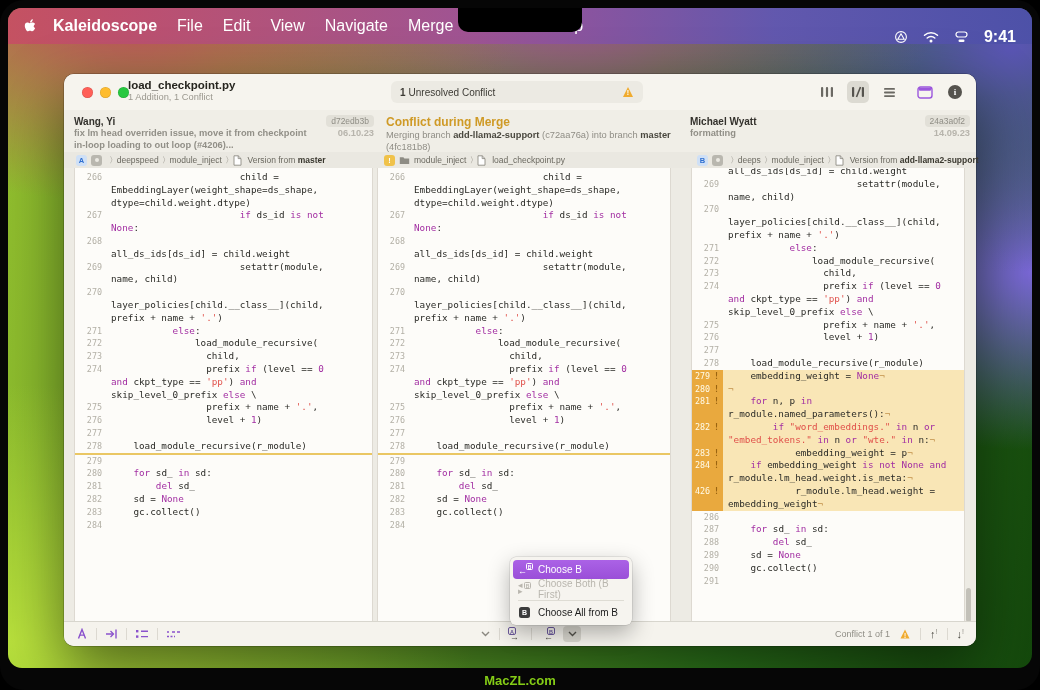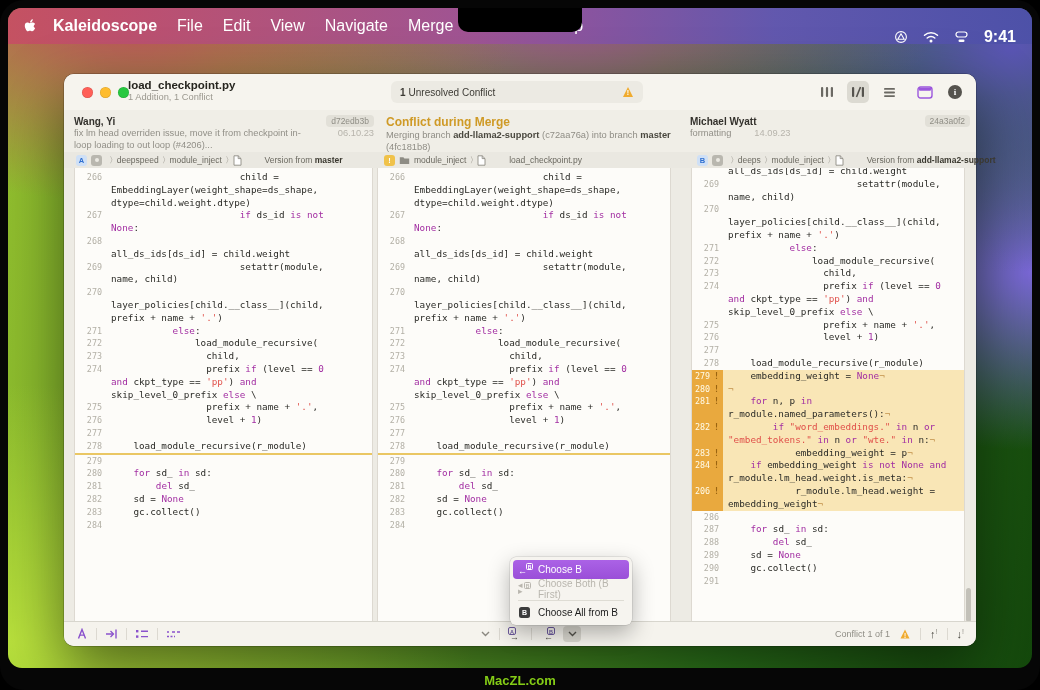--- a/index.html
+++ b/index.html
@@ -46,38 +46,38 @@
   .vicon.sel{background:#dcdad2;}
   .inf{width:14px;height:14px;border-radius:50%;background:#55534e;color:#fff;font-size:9px;font-weight:bold;text-align:center;line-height:14px;font-family:"Liberation Serif",serif;margin-left:6px;}
   .gap-l{margin-left:8px;}
 
   
   .commitrow{position:absolute;top:36px;left:0;right:0;height:42px;background:#f0eee7;border-bottom:1px solid #dcd9d1;}
   .commit-col{position:absolute;top:0;height:42px;}
   .c-head{display:flex;justify-content:space-between;align-items:center;margin-top:5px;}
   .c-author{font-weight:bold;font-size:10px;color:#33312c;}
   .c-hash{font-size:8.5px;color:#8f8d85;background:#e2e0d8;border-radius:4px;padding:1px 5px;}
-  .c-body{display:flex;justify-content:flex-start;margin-top:1px;}
+  .c-body{display:flex;justify-content:space-between;margin-top:1px;font-weight:bold;}
   .c-msg{font-size:9.3px;color:#918f87;line-height:11.5px;}
   .c-date{font-size:9.3px;color:#b7b4ac;white-space:nowrap;margin-left:23px;}
   .c-merge-title{font-size:12px;font-weight:bold;color:#cf9a26;margin-top:5px;}
   .c-merge-msg{font-size:9.3px;color:#8f8d85;line-height:11.5px;margin-top:1px;}
   .c-merge-msg b{color:#4a483f;}
 
   
   .crumbs{position:absolute;top:78px;left:0;right:0;height:16px;background:#eae8e1;border-bottom:1px solid #d8d5cd;font-size:8.5px;color:#6b6960;}
   .crumb{position:absolute;top:0;height:16px;display:flex;align-items:center;white-space:nowrap;}
   .bc-badge{width:11px;height:11px;border-radius:3px;font-size:7.5px;font-weight:bold;text-align:center;line-height:11px;margin-right:4px;}
   .bc-badge.blue{background:#cfe0f6;color:#2f6fd0;}
   .bc-badge.yellow{background:#f0c24a;color:#fff;}
   .bc-icon{width:11px;height:11px;border-radius:3px;margin-right:4px;display:inline-flex;align-items:center;justify-content:center;}
   .bc-icon.repo{background:#b9b7af;} .bc-icon.repo::after{content:"";width:4px;height:4px;border-radius:50%;background:#eceae3;}
   .bc-sep{color:#b2afa7;margin:0 4px;font-size:8px;}
   .bc-item b{color:#3a382f;}
-  .bc-file{display:inline-flex;align-items:center;gap:20px;}
+  .bc-file{display:inline-flex;align-items:center;gap:3px;}
 
   
   .codearea{position:absolute;top:94px;bottom:24px;left:0;right:0;background:#edebe4;overflow:hidden;}
   .pane{position:absolute;top:0;bottom:0;background:#fdfcf9;border-left:1px solid #ddd9d1;border-right:1px solid #ddd9d1;overflow:hidden;padding-top:3px;
     font-family:"DejaVu Sans Mono",monospace;}
   .crow{display:flex;height:12.8px;line-height:12.8px;white-space:pre;}
   .crow.clip{margin-top:-6px;}
   .ln{flex:0 0 24px;text-align:right;padding:0 4px 0 3px;font-size:8.4px;color:#b3b0a6;}
   .ct{padding-left:5px;font-size:9.3px;color:#2b2b27;white-space:pre;}
   .kw{color:#a22ea2;font-style:normal;} .str{color:#e0504a;font-style:normal;}
@@ -362,21 +362,21 @@
             <div class="crow"><span class="ln">278</span><span class="ct">    load_module_recursive(r_module)</span></div>
             <div class="crow cf"><span class="ln"><span>279</span><span class="bang">!</span></span><span class="ct">    embedding_weight = <i class="kw">None</i><i class="eol">¬</i></span></div>
             <div class="crow cf"><span class="ln"><span>280</span><span class="bang">!</span></span><span class="ct"><i class="eol">¬</i></span></div>
             <div class="crow cf"><span class="ln"><span>281</span><span class="bang">!</span></span><span class="ct">    <i class="kw">for</i> n, p <i class="kw">in</i></span></div>
             <div class="crow cf"><span class="ln"><span></span><span class="bang"></span></span><span class="ct">r_module.named_parameters():<i class="eol">¬</i></span></div>
             <div class="crow cf"><span class="ln"><span>282</span><span class="bang">!</span></span><span class="ct">        <i class="kw">if</i> <i class="str">"word_embeddings."</i> <i class="kw">in</i> n <i class="kw">or</i></span></div>
             <div class="crow cf"><span class="ln"><span></span><span class="bang"></span></span><span class="ct"><i class="str">"embed_tokens."</i> <i class="kw">in</i> n <i class="kw">or</i> <i class="str">"wte."</i> <i class="kw">in</i> n:<i class="eol">¬</i></span></div>
             <div class="crow cf"><span class="ln"><span>283</span><span class="bang">!</span></span><span class="ct">            embedding_weight = p<i class="eol">¬</i></span></div>
             <div class="crow cf"><span class="ln"><span>284</span><span class="bang">!</span></span><span class="ct">    <i class="kw">if</i> embedding_weight <i class="kw">is</i> <i class="kw">not</i> <i class="kw">None</i> <i class="kw">and</i></span></div>
             <div class="crow cf"><span class="ln"><span></span><span class="bang"></span></span><span class="ct">r_module.lm_head.weight.is_meta:<i class="eol">¬</i></span></div>
-            <div class="crow cf"><span class="ln"><span>206</span><span class="bang">!</span></span><span class="ct">            r_module.lm_head.weight =</span></div>
+            <div class="crow cf"><span class="ln"><span>426</span><span class="bang">!</span></span><span class="ct">            r_module.lm_head.weight =</span></div>
             <div class="crow cf"><span class="ln"><span></span><span class="bang"></span></span><span class="ct">embedding_weight<i class="eol">¬</i></span></div>
             <div class="crow"><span class="ln">286</span><span class="ct"></span></div>
             <div class="crow"><span class="ln">287</span><span class="ct">    <i class="kw">for</i> sd_ <i class="kw">in</i> sd:</span></div>
             <div class="crow"><span class="ln">288</span><span class="ct">        <i class="kw">del</i> sd_</span></div>
             <div class="crow"><span class="ln">289</span><span class="ct">    sd = <i class="kw">None</i></span></div>
             <div class="crow"><span class="ln">290</span><span class="ct">    gc.collect()</span></div>
             <div class="crow"><span class="ln">291</span><span class="ct"></span></div>
           </div>
         <div class="scroll-thumb" style="left:902px;top:420px;height:34px"></div>
       </div>

